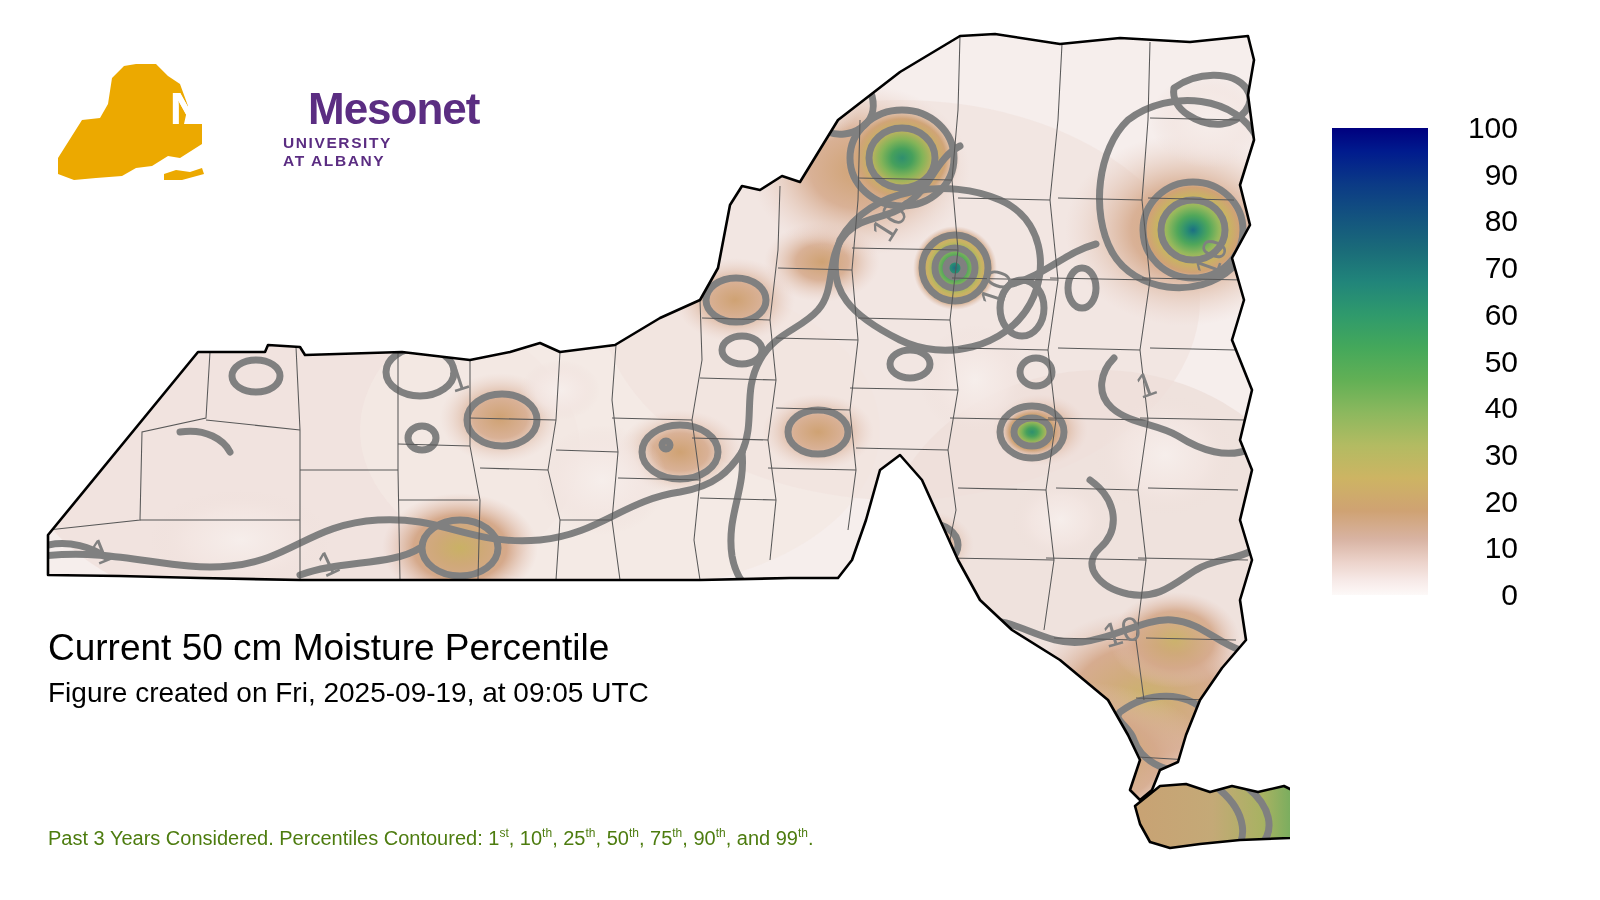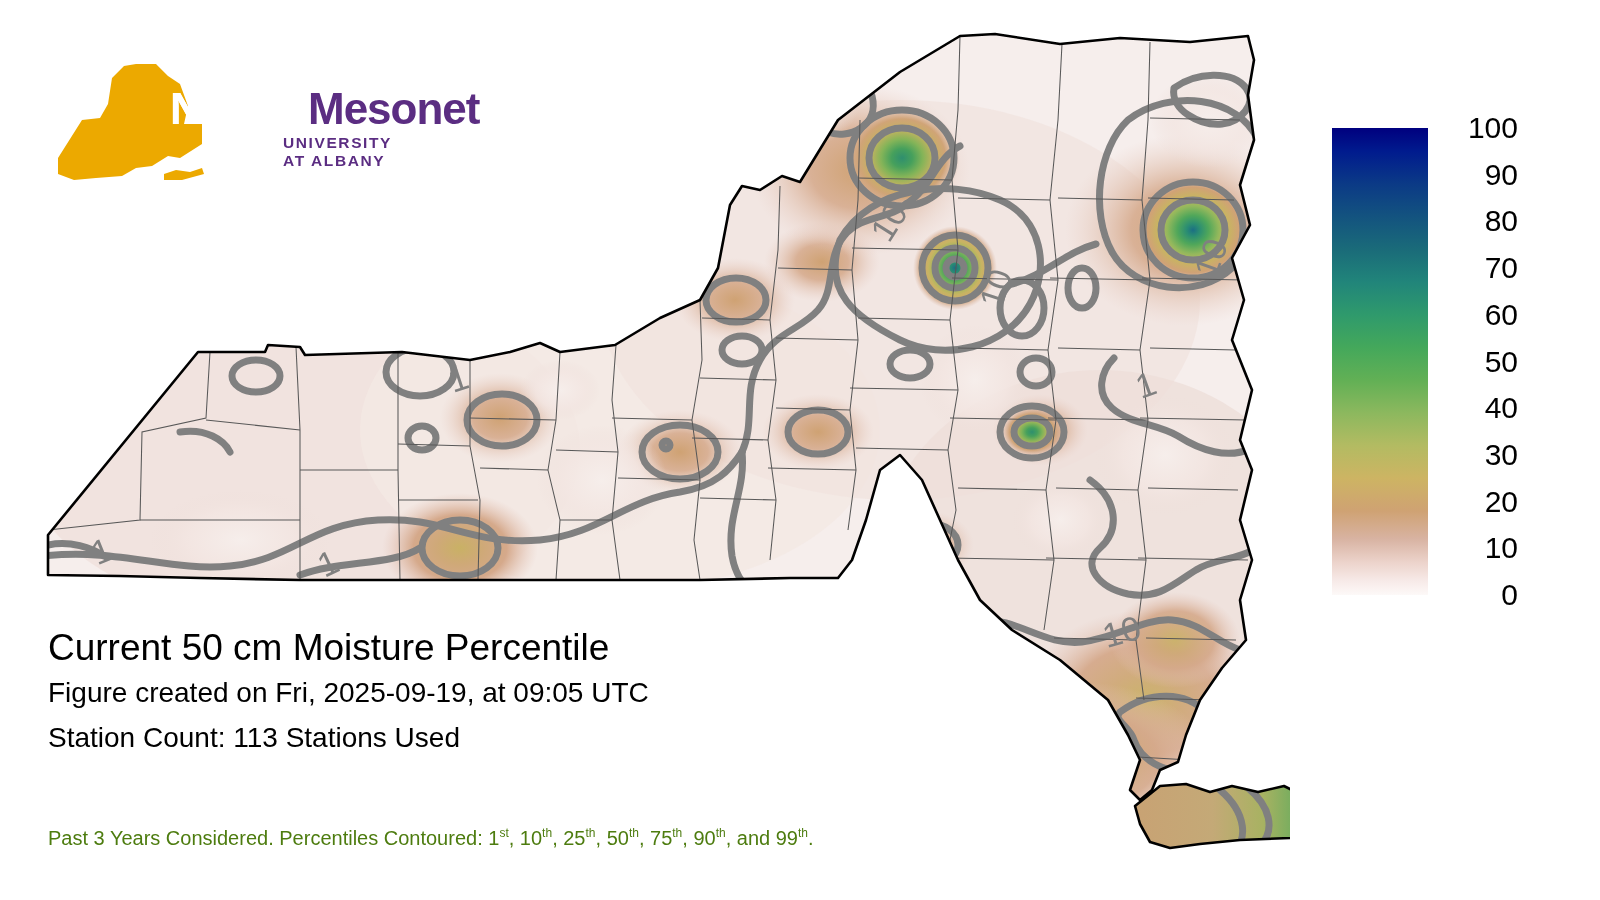--- a/index.html
+++ b/index.html
@@ -368,15 +368,14 @@
       <div class="cb-tick" style="top: 329.9px;">30</div>
       <div class="cb-tick" style="top: 376.6px;">20</div>
       <div class="cb-tick" style="top: 423.3px;">10</div>
       <div class="cb-tick" style="top: 470px;">0</div>
     </div>
 </div>
 
 <div id="caption">
   <div id="title-main">Current 50 cm Moisture Percentile</div>
   <div class="caption-line">Figure created on Fri, 2025-09-19, at 09:05 UTC</div>
-  <div class="caption-line">Station Count: 113 Stations Used</div>
 </div>
 <div id="footnote">Past 3 Years Considered. Percentiles Contoured: <span>1<sup>st</sup></span>, <span>10<sup>th</sup></span>, <span>25<sup>th</sup></span>, <span>50<sup>th</sup></span>, <span>75<sup>th</sup></span>, <span>90<sup>th</sup></span>, and <span>99<sup>th</sup></span>.</div>
 
 </body></html>

